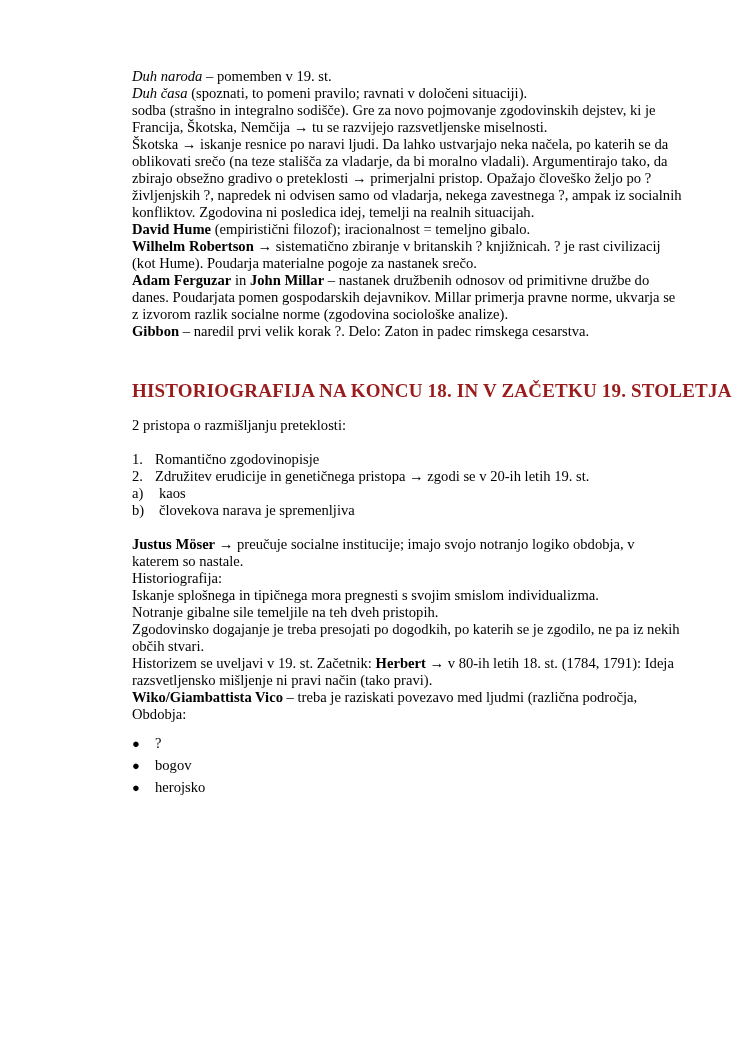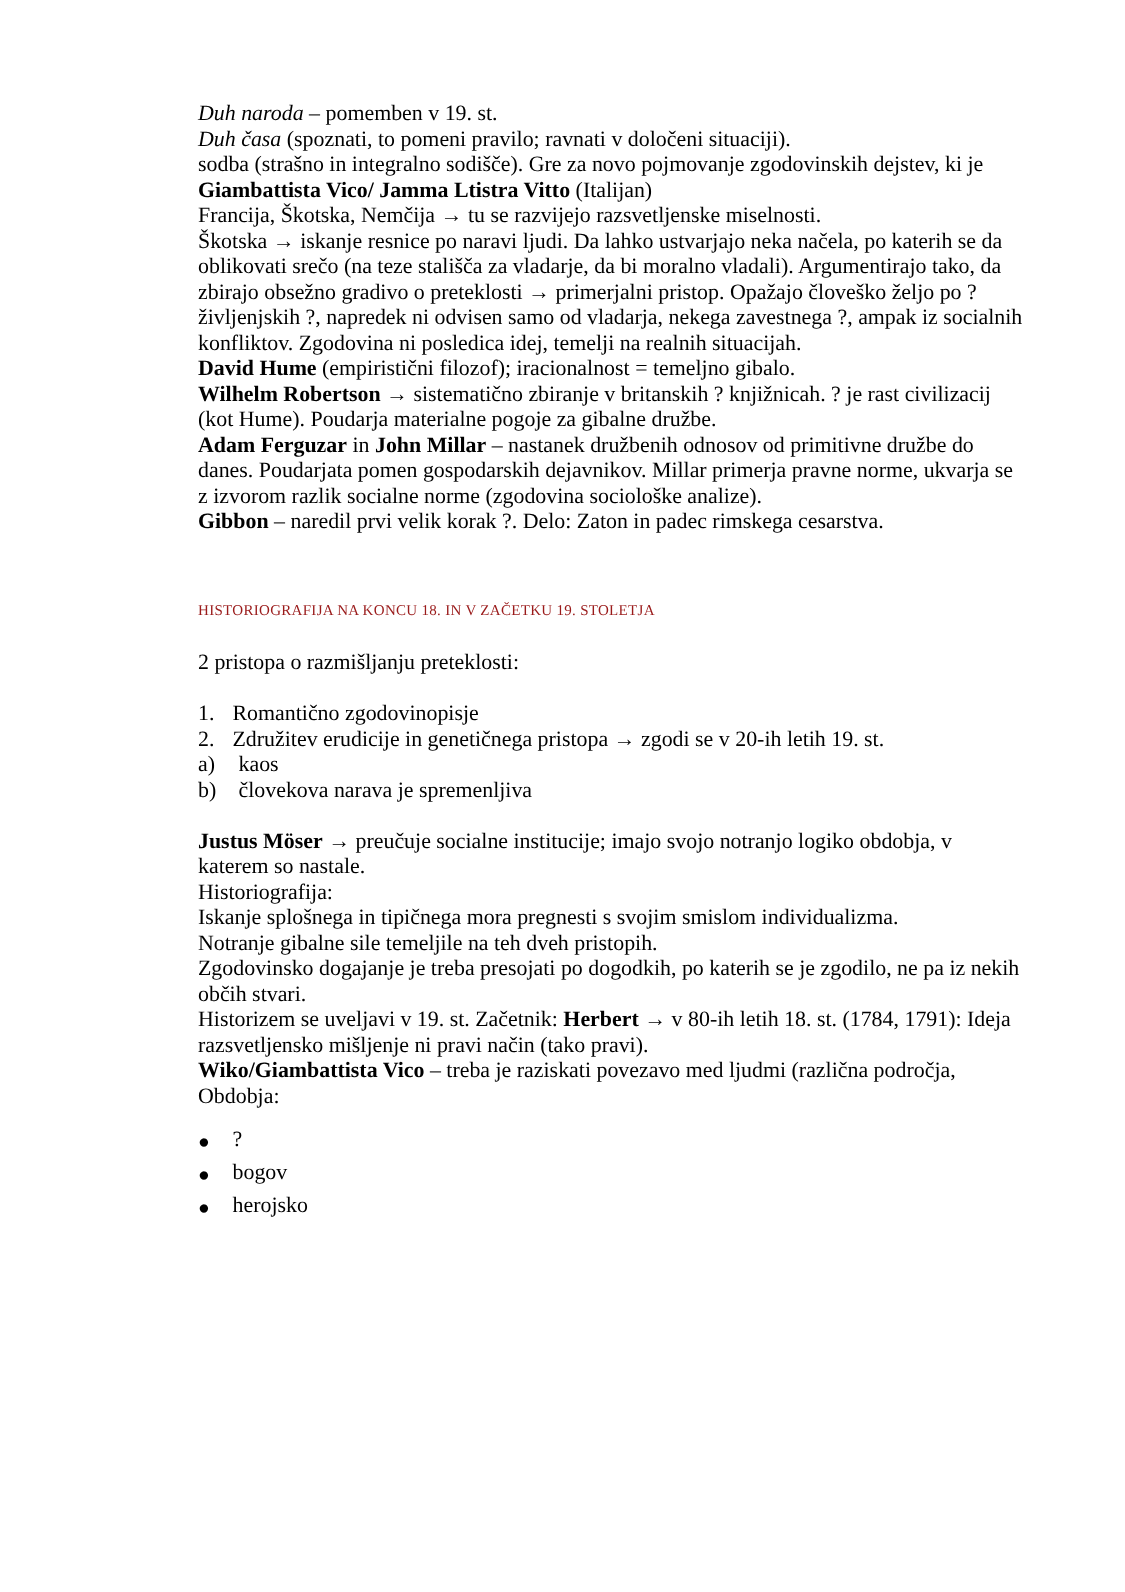--- a/index.html
+++ b/index.html
@@ -21,22 +21,22 @@
     position: absolute;
     left: 90px; top: 68px;
     width: 600px;
     margin-left: 42px;
   }
   .doc-block .line { white-space: pre; }
   .s-b { font-weight: 700; }
   .s-i { font-style: italic; }
   .s-u { }
   .doc-heading {
-    font-weight: 400;
-    font-size: 10px;
+    font-weight: 700;
+    font-size: 19px;
     line-height: 20px;
     white-space: pre;
     letter-spacing: 0.2px;
   }
   .doc-list .doc-li { display: flex; white-space: pre; }
   .doc-list .marker { display: inline-block; width: 23px; flex-shrink: 0; }
   .doc-list .txt { display: inline-block; }
 
   
   [data-name="section-heading"]     { margin-top: 41px; }
@@ -52,30 +52,29 @@
 </style>
 </head>
 <body>
 
 <div class="doc-page" data-name="document-page">
   <div class="doc-content" data-name="document-content">
       <div data-name="intro-paragraph" class="doc-block">
         <div class="line" data-name="text-line"><span class="s-i">Duh naroda</span><span> – pomemben v 19. st.</span></div>
         <div class="line" data-name="text-line"><span class="s-i">Duh časa</span><span> (spoznati, to pomeni pravilo; ravnati v določeni situaciji).</span></div>
         <div class="line" data-name="text-line"><span>sodba (strašno in integralno sodišče). Gre za novo pojmovanje zgodovinskih dejstev, ki je</span></div>
-        <div class="line" data-name="text-line"><span class="s-b">Giambattista Vico/ Jamma Ltistra Vitto</span><span> (Italijan)</span></div>
         <div class="line" data-name="text-line"><span class="s-u">Francija, Škotska, Nemčija</span><span> → tu se razvijejo razsvetljenske miselnosti.</span></div>
         <div class="line" data-name="text-line"><span class="s-u">Škotska</span><span> → iskanje resnice po naravi ljudi. Da lahko ustvarjajo neka načela, po katerih se da</span></div>
         <div class="line" data-name="text-line"><span>oblikovati srečo (na teze stališča za vladarje, da bi moralno vladali). Argumentirajo tako, da</span></div>
         <div class="line" data-name="text-line"><span>zbirajo obsežno gradivo o preteklosti → primerjalni pristop. Opažajo človeško željo po ?</span></div>
         <div class="line" data-name="text-line"><span>življenjskih ?, napredek ni odvisen samo od vladarja, nekega zavestnega ?, ampak iz socialnih</span></div>
         <div class="line" data-name="text-line"><span>konfliktov. Zgodovina ni posledica idej, temelji na realnih situacijah.</span></div>
         <div class="line" data-name="text-line"><span class="s-b">David Hume</span><span> (empiristični filozof); iracionalnost = temeljno gibalo.</span></div>
         <div class="line" data-name="text-line"><span class="s-b">Wilhelm Robertson</span><span> → sistematično zbiranje v britanskih ? knjižnicah. ? je rast civilizacij</span></div>
-        <div class="line" data-name="text-line"><span>(kot Hume). Poudarja materialne pogoje za gibalne družbe.</span></div>
+        <div class="line" data-name="text-line"><span>(kot Hume). Poudarja materialne pogoje za nastanek srečo.</span></div>
         <div class="line" data-name="text-line"><span class="s-b">Adam Ferguzar</span><span> in </span><span class="s-b">John Millar</span><span> – nastanek družbenih odnosov od primitivne družbe do</span></div>
         <div class="line" data-name="text-line"><span>danes. Poudarjata pomen gospodarskih dejavnikov. Millar primerja pravne norme, ukvarja se</span></div>
         <div class="line" data-name="text-line"><span>z izvorom razlik socialne norme (zgodovina sociološke analize).</span></div>
         <div class="line" data-name="text-line"><span class="s-b">Gibbon</span><span> – naredil prvi velik korak ?. Delo: Zaton in padec rimskega cesarstva.</span></div>
       </div>
       <div data-name="section-heading" class="doc-heading" style="color: rgb(154, 27, 27);">HISTORIOGRAFIJA NA KONCU 18. IN V ZAČETKU 19. STOLETJA</div>
       <div data-name="approaches-intro" class="doc-block">
         <div class="line" data-name="text-line"><span>2 pristopa o razmišljanju preteklosti:</span></div>
       </div>
       <div data-name="approaches-list" class="doc-list">

